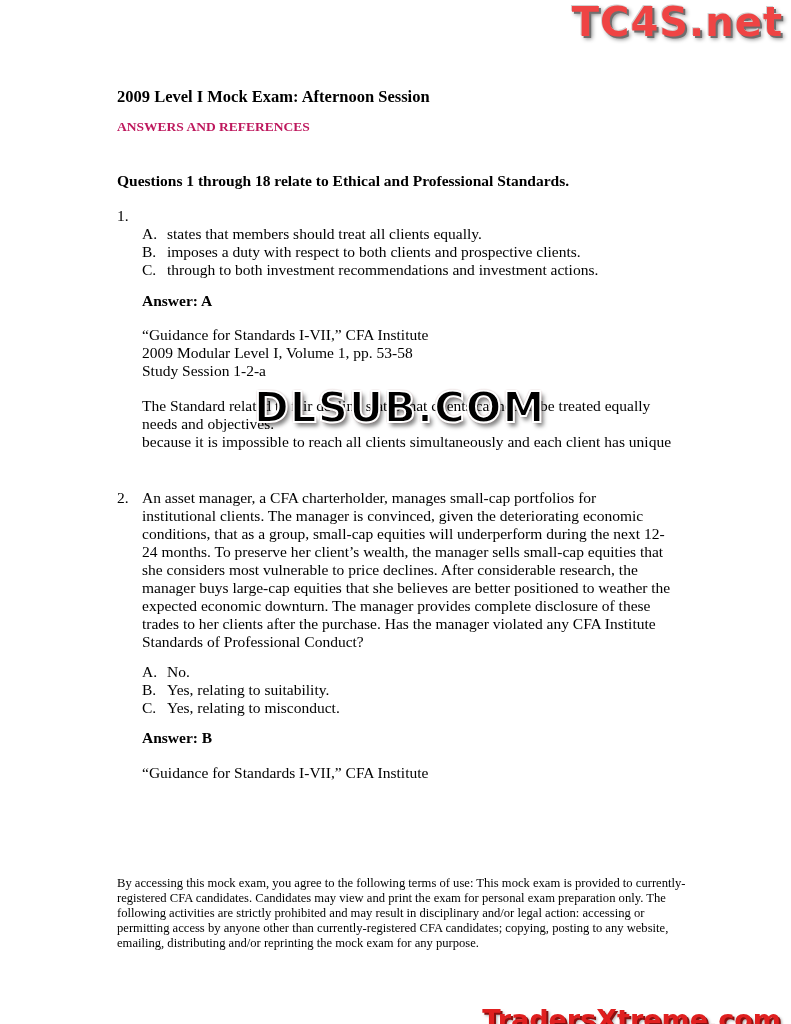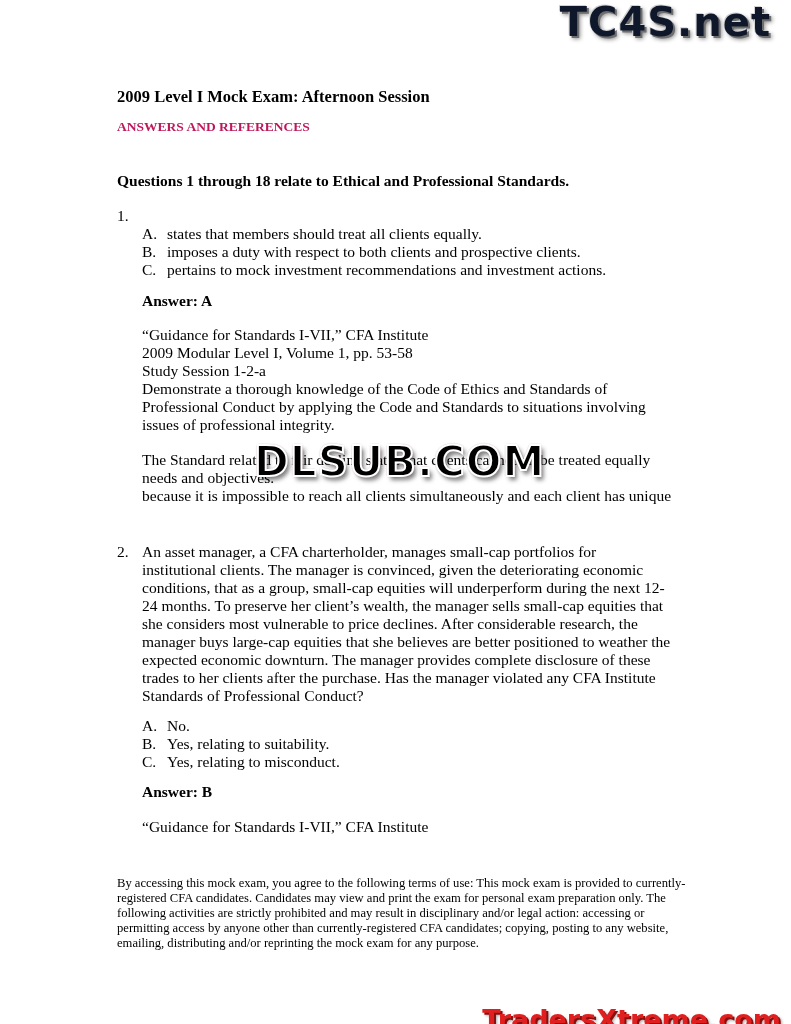--- a/index.html
+++ b/index.html
@@ -13,27 +13,27 @@
     font-family: "Liberation Serif", serif;
     font-size: 15.5px;
     line-height: 18px;
     color: #000000;
   }
 
   
   .wm-top {
     position: absolute;
     top: 0px;
-    right: 20px;
+    right: 8px;
     font-family: "DejaVu Sans", sans-serif;
     font-weight: bold;
     font-size: 40px;
     line-height: 44px;
     letter-spacing: 1px;
-    color: #0f172a;
+    color: #ef4444;
     text-shadow: -1px -1px 0 #d2d2d2, 2px 2px 0 #6e6e6e, 3px 3px 4px rgba(0,0,0,0.45);
     text-align: center;
   }
   .wm-middle {
     position: absolute;
     left: 112px;
     top: -12px;
     font-family: "DejaVu Sans", sans-serif;
     font-weight: bold;
     font-size: 42px;
@@ -122,31 +122,30 @@
             <div class="option">
               <span class="opt-letter">A.</span>
               <span class="opt-text">states that members should treat all clients equally.</span>
             </div>
             <div class="option">
               <span class="opt-letter">B.</span>
               <span class="opt-text">imposes a duty with respect to both clients and prospective clients.</span>
             </div>
             <div class="option">
               <span class="opt-letter">C.</span>
-              <span class="opt-text">pertains to mock investment recommendations and investment actions.</span>
+              <span class="opt-text">through to both investment recommendations and investment actions.</span>
             </div>
           </div>
 
           <div class="answer">Answer: A</div>
 
           <div class="ref">
             <div>“Guidance for Standards I-VII,” CFA Institute</div>
             <div>2009 Modular Level I, Volume 1, pp. 53-58</div>
             <div>Study Session 1-2-a</div>
-            <div class="los">Demonstrate a thorough knowledge of the Code of Ethics and Standards of Professional Conduct by applying the Code and Standards to situations involving issues of professional integrity.</div>
           </div>
 
           <div class="explanation">
             <div class="wm-middle">DLSUB.COM</div>
             <div>The Standard related to fair dealing states that clients cannot all be treated equally</div>
             <div>needs and objectives.</div>
             <div>because it is impossible to reach all clients simultaneously and each client has unique</div>
           </div>
         </div>
       </div>

